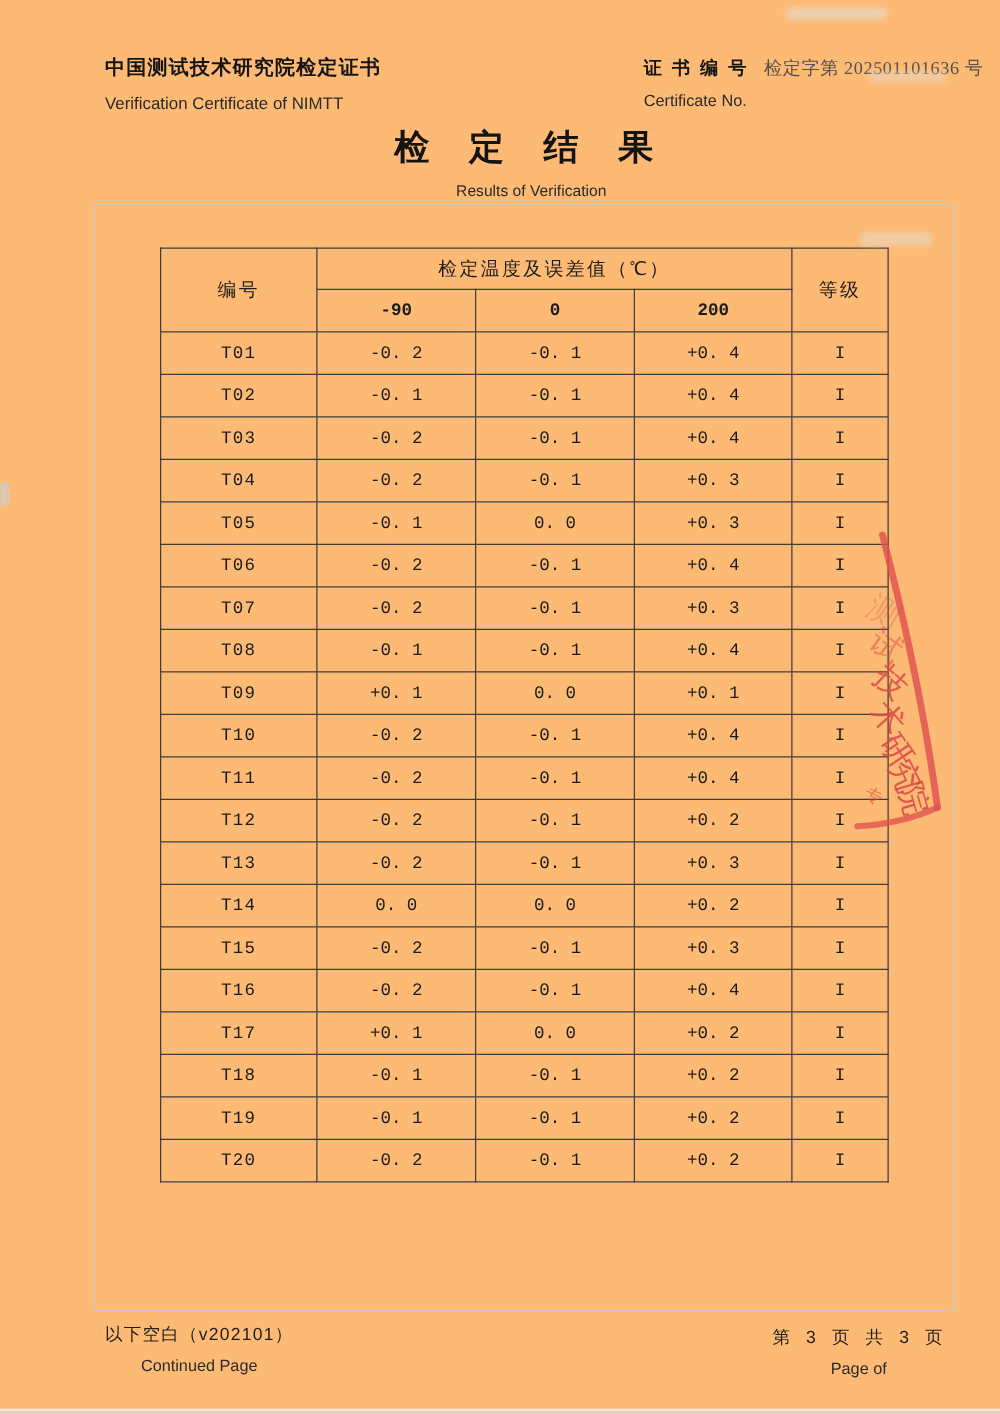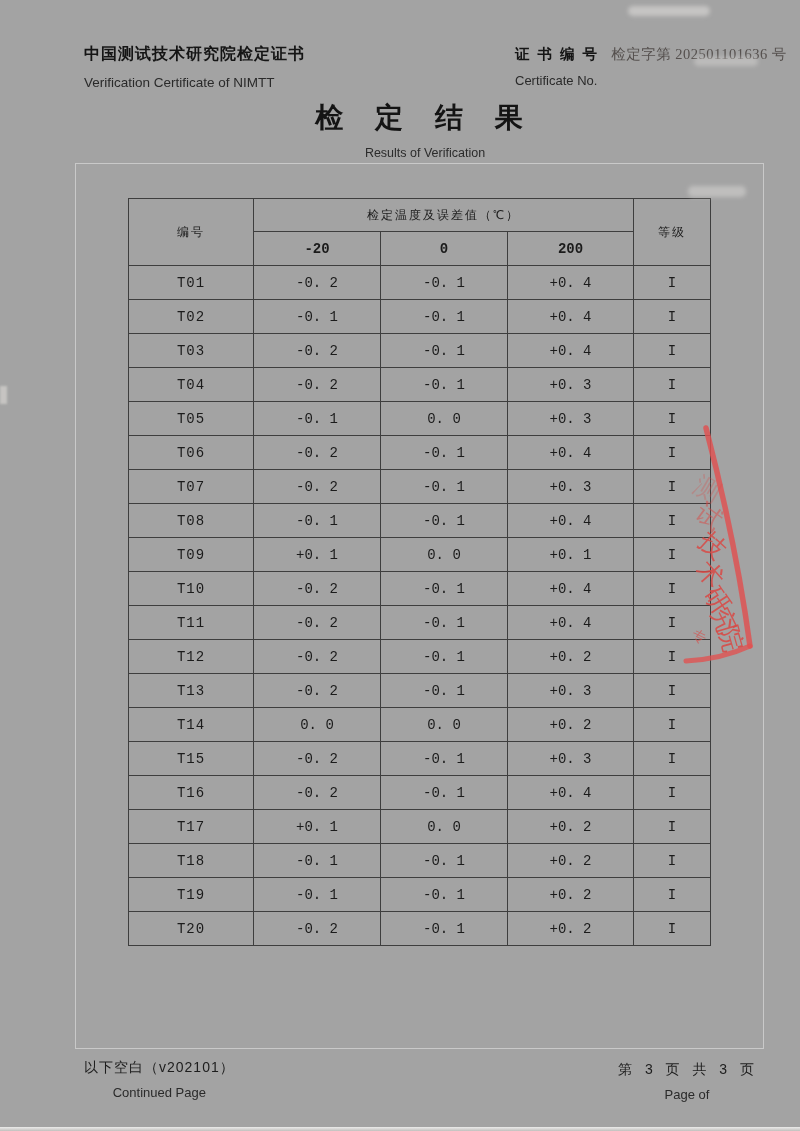--- a/index.html
+++ b/index.html
@@ -1,18 +1,18 @@
 <!DOCTYPE html>
 <html><head>
 <meta charset="utf-8">
 <style>
   html,body{margin:0;padding:0;background:#ffffff;}
   .page{
     position:relative;width:800px;height:1131px;overflow:hidden;
-    background:#a3a3a3;color:#1e1e1e;
+    background:#fdba74;color:#1e1e1e;
     font-family:"Liberation Sans",sans-serif;
   }
   
   .hdr-left{position:absolute;left:84px;top:44px;}
   .org-cn{font-size:16px;font-weight:bold;letter-spacing:1px;color:#151515;}
   .org-en{font-size:13.5px;margin-top:10px;color:#2a2a2a;}
   .hdr-right{position:absolute;left:515px;top:45px;}
   .certno-line{font-size:14.5px;color:#151515;white-space:nowrap;}
   .certno-label{font-weight:bold;letter-spacing:2px;margin-top:44px;}
   .certno-val{font-family:"Liberation Serif",serif;color:#55504e;letter-spacing:0.5px;margin-left:8px;}
@@ -27,21 +27,21 @@
     border:1px solid #c9c9c9;background:transparent;
   }
   table.results{
     position:absolute;left:52px;top:34px;
     border-collapse:collapse;table-layout:fixed;width:582px;
   }
   table.results th, table.results td{
     border:1.6px solid #3e3e3e;text-align:center;vertical-align:middle;
     padding:0;height:33px;overflow:hidden;
   }
-  th.cjk{font-weight:normal;font-size:12px;letter-spacing:2px;color:#1c1c1c;
+  th.cjk{font-weight:normal;font-size:15px;letter-spacing:2px;color:#1c1c1c;
          font-family:"Liberation Serif",serif;}
   th.num, td{font-family:"Liberation Mono",monospace;font-size:14px;color:#1b1b1b;
              white-space:pre;}
   td.idcell{letter-spacing:1px;}
   .blank-note{
     position:absolute;left:52px;top:822px;width:582px;text-align:center;
     font-family:"Liberation Serif",serif;font-style:italic;
     font-size:15px;letter-spacing:4px;color:#33302e;
   }
   
@@ -92,21 +92,21 @@
           <col style="width:126px">
           <col style="width:77px">
       </colgroup>
       <thead>
         <tr>
           <th class="cjk" rowspan="2">编号</th>
           <th class="cjk" colspan="3" style="height:32px">检定温度及误差值（℃）</th>
           <th class="cjk" rowspan="2">等级</th>
         </tr>
         <tr>
-          <th class="num" style="height:31px">-20</th>
+          <th class="num" style="height:31px">-90</th>
           <th class="num">0</th>
           <th class="num">200</th>
         </tr>
       </thead>
       <tbody>
           <tr>
             <td class="idcell">T01</td>
             <td>-0. 2</td>
             <td>-0. 1</td>
             <td>+0. 4</td>

